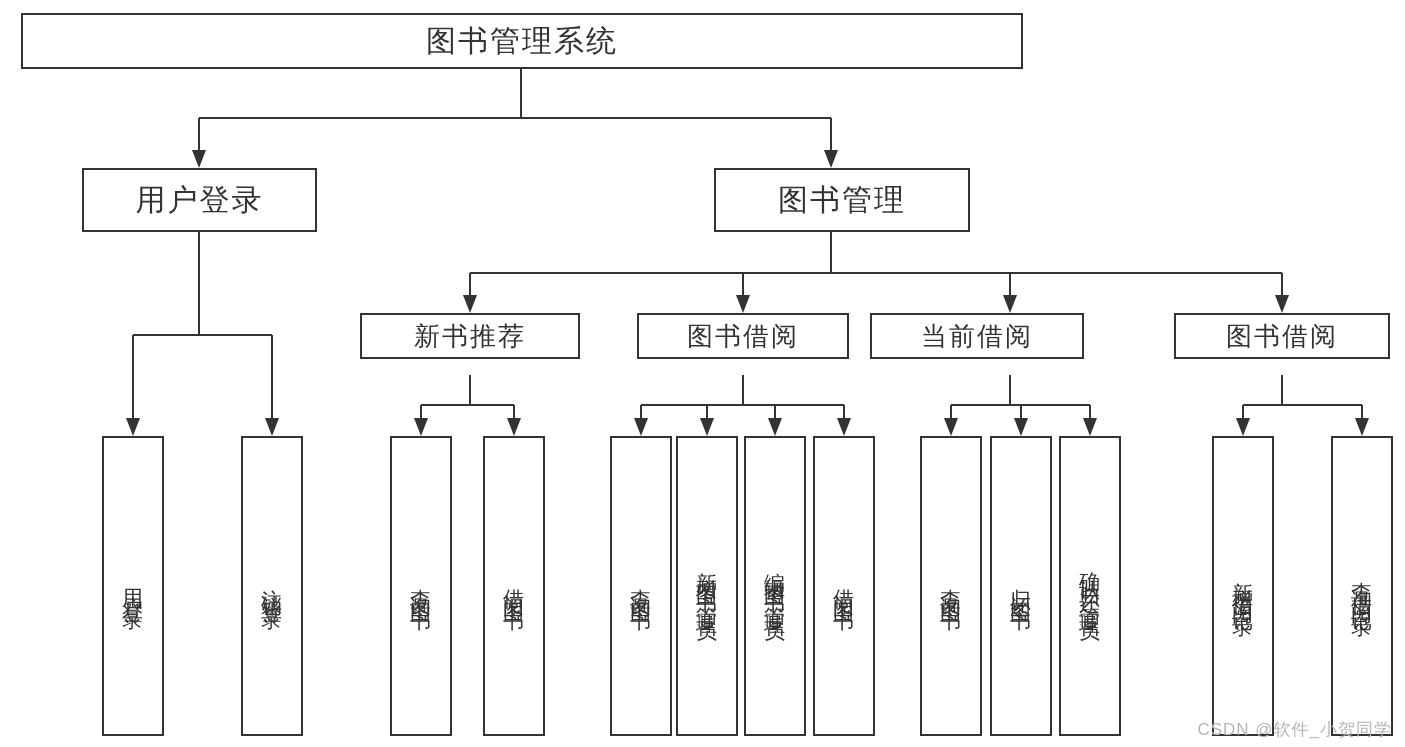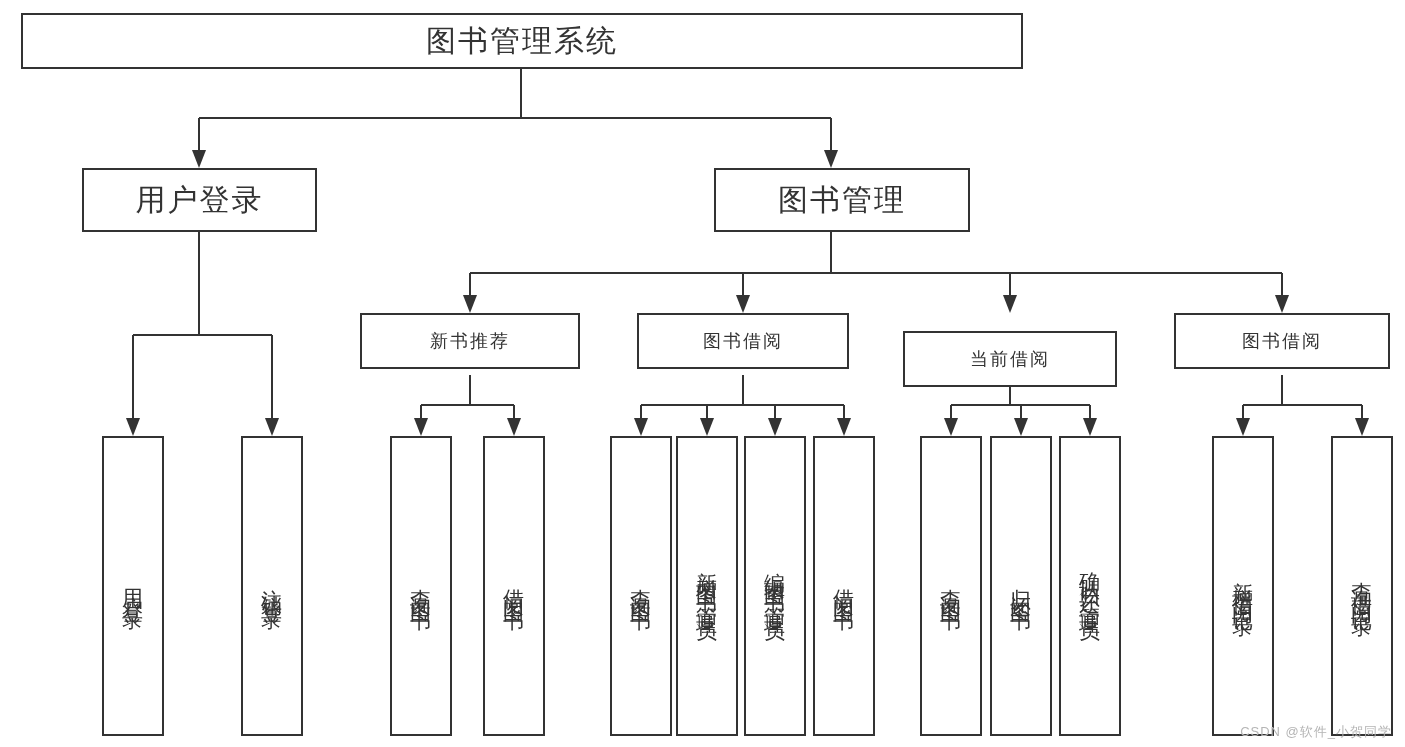--- a/index.html
+++ b/index.html
@@ -27,37 +27,37 @@
     display: flex;
     align-items: center;
     justify-content: center;
     font-size: 30px;
     letter-spacing: 2px;
     color: #333333;
     white-space: nowrap;
   }
   .node.root  { left: 21px;  top: 13px;  width: 1002px; height: 56px; }
   .node.lvl2  { top: 168px; height: 64px; }
-  .node.lvl3  { top: 313px; height: 56px; font-size: 18px; }
+  .node.lvl3  { top: 313px; height: 46px; font-size: 26px; }
   .node.leaf {
     top: 436px;
     width: 62px;
     height: 300px;
     writing-mode: vertical-rl;
     text-orientation: mixed;
     font-size: 21px;
     letter-spacing: 7px;
     line-height: 1;
     white-space: normal;
   }
   .watermark {
     position: absolute;
     right: 13px;
     bottom: 6px;
-    font-size: 13px;
+    font-size: 17px;
     letter-spacing: 1px;
     color: #b5b5b5;
   }
 </style>
 </head>
 <body>
 
 <div class="stage">
 
   <svg class="wires" viewBox="0 0 1405 747" aria-hidden="true">
@@ -100,21 +100,21 @@
     </g>
   </svg>
 
   <div class="node root">图书管理系统</div>
 
   <div class="node lvl2" style="left:82px;  width:235px;">用户登录</div>
   <div class="node lvl2" style="left:714px; width:256px;">图书管理</div>
 
   <div class="node lvl3" style="left:360px;  width:220px;">新书推荐</div>
   <div class="node lvl3" style="left:637px;  width:212px;">图书借阅</div>
-  <div class="node lvl3" style="left:903px;  width:214px;margin-top:18px;">当前借阅</div>
+  <div class="node lvl3" style="left:870px;  width:214px;">当前借阅</div>
   <div class="node lvl3" style="left:1174px; width:216px;">图书借阅</div>
 
   <div class="node leaf" style="left:102px;">用户登录</div>
   <div class="node leaf" style="left:241px;">注销登录</div>
   <div class="node leaf" style="left:390px;">查询图书</div>
   <div class="node leaf" style="left:483px;">借阅图书</div>
   <div class="node leaf" style="left:610px;">查询图书</div>
   <div class="node leaf" style="left:676px;">新增图书（管理员）</div>
   <div class="node leaf" style="left:744px;">编辑图书（管理员）</div>
   <div class="node leaf" style="left:813px;">借阅图书</div>

